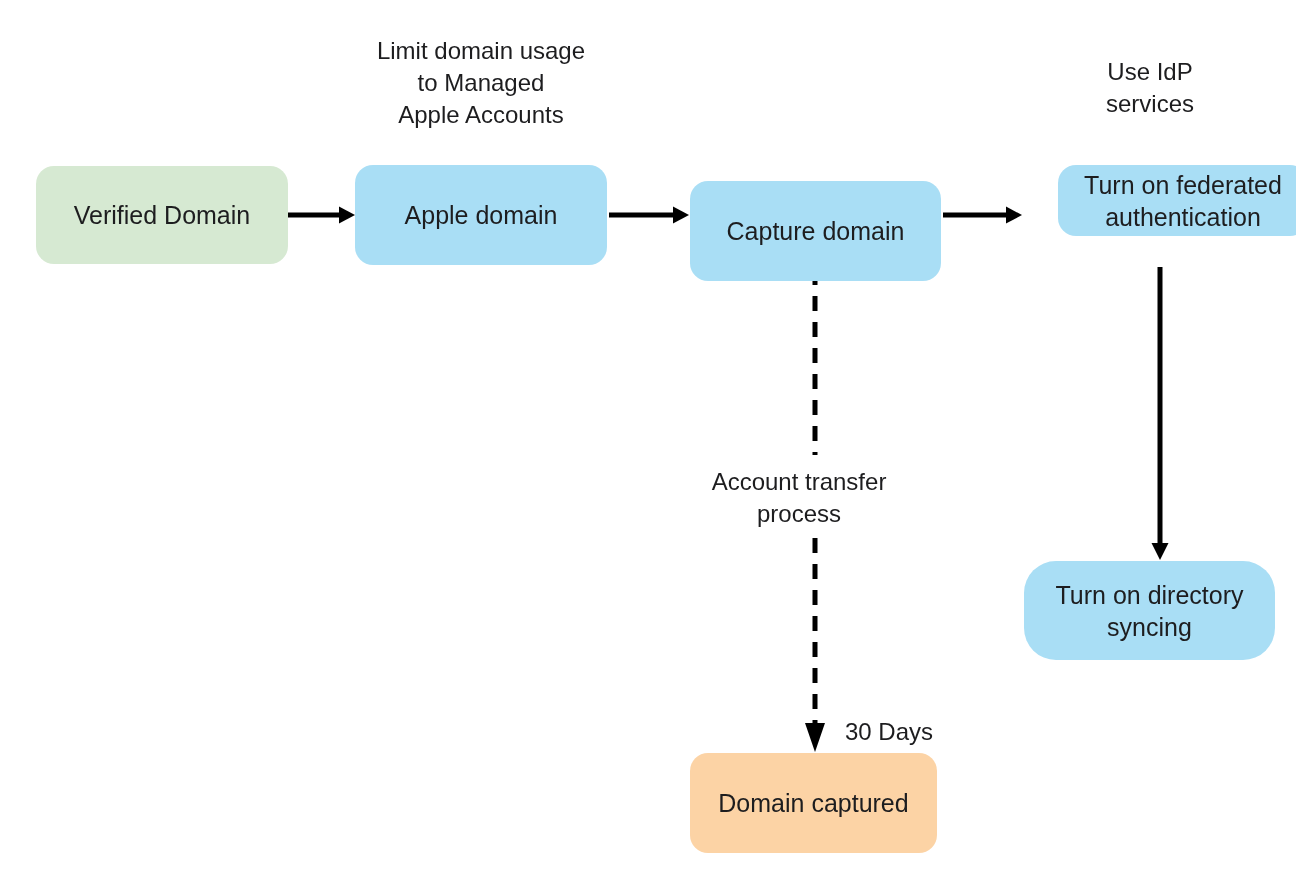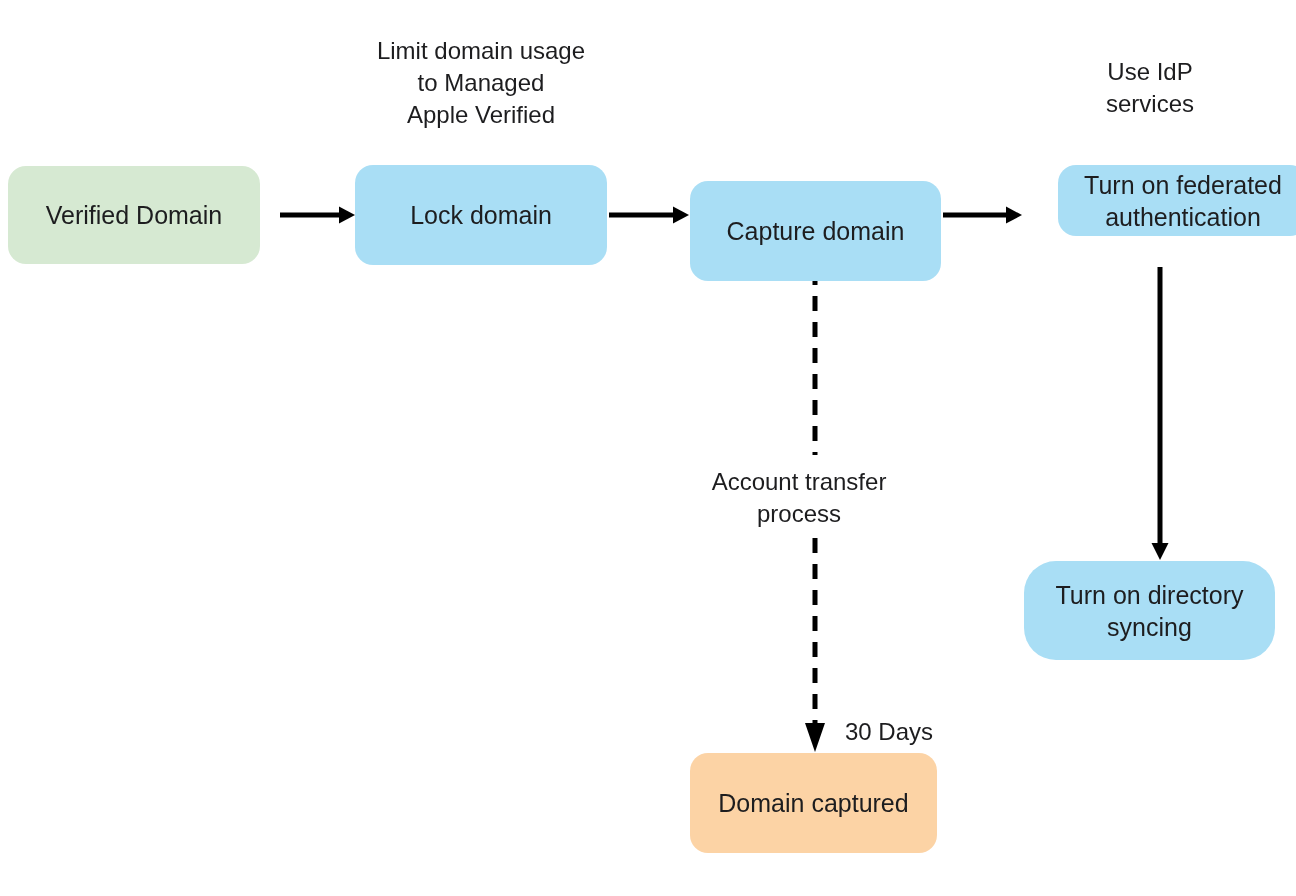--- a/index.html
+++ b/index.html
@@ -35,21 +35,21 @@
   }
   .note {
     position: absolute;
     font-size: 24px;
     line-height: 32px;
     text-align: center;
     white-space: pre-line;
     color: #1d1d1f;
   }
   
-  #n-verified  { left: 8px;   top: 166px; width: 252px; height: 98px;  }
+  #n-verified  { left: 36px;   top: 166px; width: 252px; height: 98px;  }
   #n-lock      { left: 355px;  top: 165px; width: 252px; height: 100px; }
   #n-capture   { left: 690px;  top: 165px; width: 251px; height: 100px; }
   #n-federated { left: 1058px; top: 165px; width: 250px; height: 71px; }
   #n-directory { left: 1024px; top: 561px; width: 251px; height: 99px;  }
   #n-captured  { left: 690px;  top: 753px; width: 247px; height: 100px; justify-content: center; }
   
   #note-limit    { left: 331px;  top: 35px;  width: 300px; }
   #note-capture  { left: 665px;  top: 56px;  width: 300px; }
   #note-idp      { left: 1000px; top: 56px;  width: 300px; }
   #note-transfer { left: 649px;  top: 466px; width: 300px; }
@@ -77,21 +77,21 @@
     <line class="dashed" x1="815" y1="270" x2="815" y2="455"></line>
     <line class="dashed" x1="815" y1="538" x2="815" y2="723"></line>
     <polygon points="805,723 825,723 815,752"></polygon>
   </svg>
 
   <div class="node" id="n-verified" style="background: rgb(214, 233, 210);">
     <span>Verified Domain</span>
   </div>
 
   <div class="node" id="n-lock" style="background: rgb(169, 222, 245);">
-    <span>Lock domain</span>
+    <span>Apple domain</span>
   </div>
 
   <div class="node" id="n-capture" style="background: rgb(169, 222, 245); margin-top: 16px;">
     <span>Capture domain</span>
   </div>
 
   <div class="node" id="n-federated" style="background: rgb(169, 222, 245);">
     <span>Turn on federated
 authentication</span>
   </div>
@@ -100,20 +100,20 @@
     <span>Turn on directory
 syncing</span>
   </div>
 
   <div class="node" id="n-captured" style="background: rgb(252, 211, 165);">
     <span>Domain captured</span>
   </div>
 
   <div class="note" id="note-limit">Limit domain usage
 to Managed
-Apple Verified</div>
+Apple Accounts</div>
   <div class="note" id="note-idp">Use IdP
 services</div>
   <div class="note" id="note-transfer">Account transfer
 process</div>
   <div class="note" id="note-days">30 Days</div>
 
 </div>
 
 </body></html>

